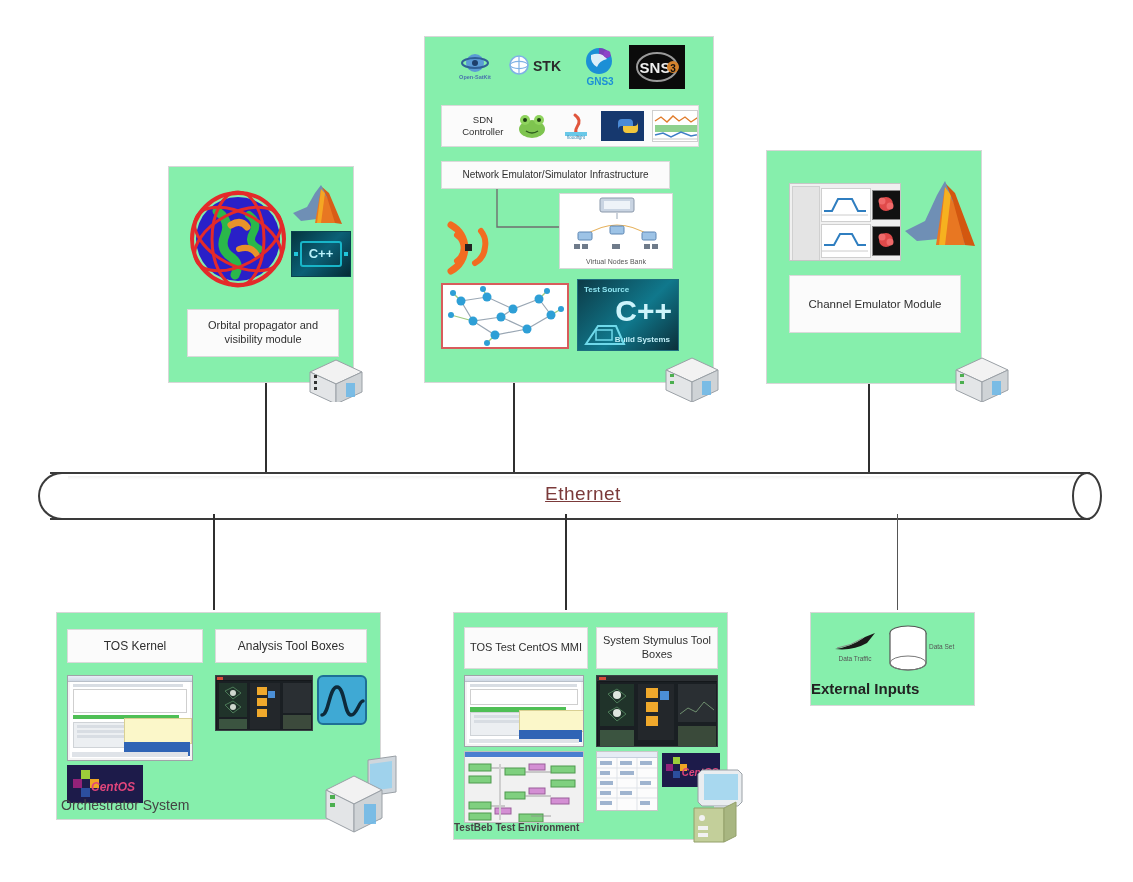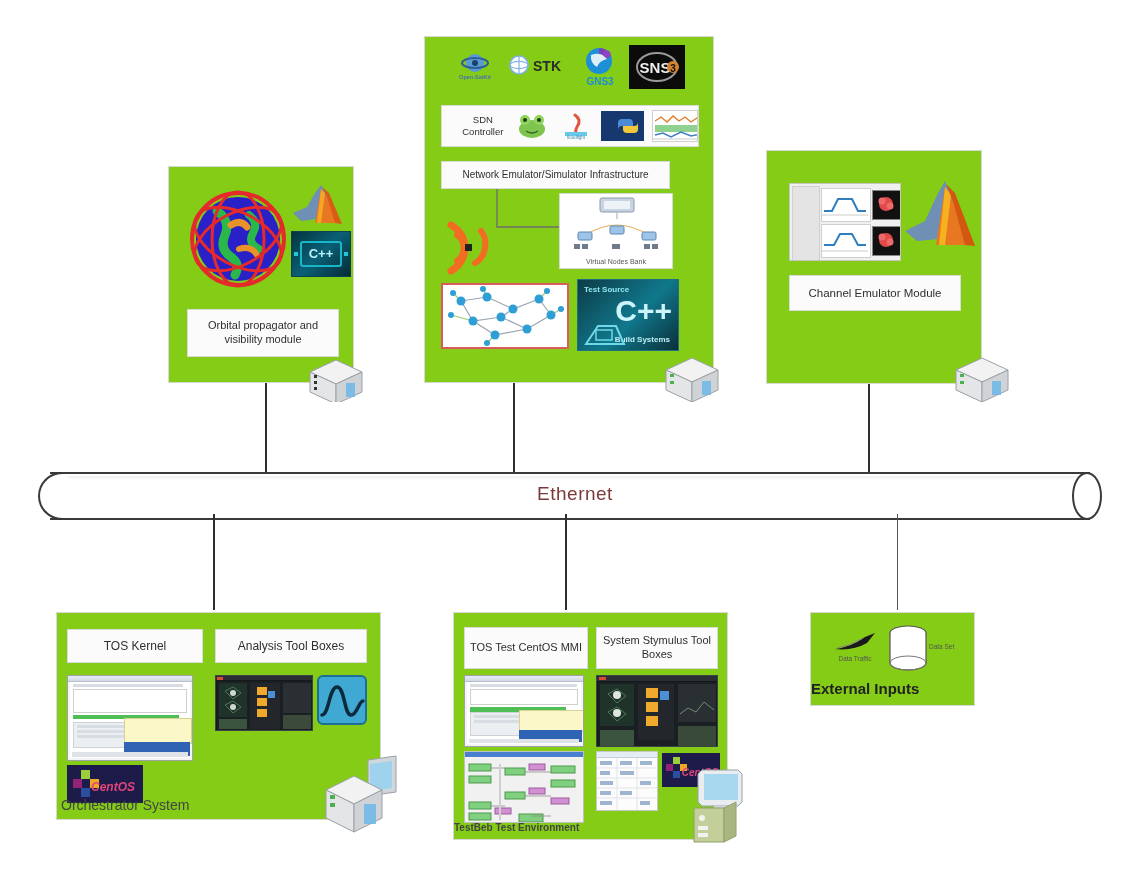--- a/index.html
+++ b/index.html
@@ -1,44 +1,44 @@
 <!DOCTYPE html>
 <html><head>
 <meta charset="utf-8">
 <style>
   html,body{margin:0;padding:0;background:#ffffff;}
   body{width:1133px;height:882px;position:relative;overflow:hidden;
        font-family:"Liberation Sans",sans-serif;color:#2b2b2b;}
   #stage{position:absolute;inset:0;width:1133px;height:882px;}
 
   
-  .panel{position:absolute;background:#84cc16;border:1px solid #d7d7d7;
+  .panel{position:absolute;background:#86efac;border:1px solid #d7d7d7;
          box-sizing:border-box;}
   .labelbox{position:absolute;box-sizing:border-box;border:1px solid #dadada;
             background:#fbfbfb;display:flex;align-items:center;justify-content:center;
             text-align:center;color:#2f2f2f;line-height:1.25;}
   .plainlabel{position:absolute;color:#333;}
 
   
   .vline{position:absolute;width:2px;background:#2f2f2f;}
 
   
   #bus-wrap{position:absolute;left:32px;top:472px;width:1070px;height:44px;}
   #bus-body{position:absolute;left:18px;top:0;width:1040px;height:44px;
             background:#ffffff;border-top:2px solid #3a3a3a;border-bottom:2px solid #3a3a3a;}
   #bus-body:before{content:"";position:absolute;left:0;top:2px;width:100%;height:4px;
             background:linear-gradient(#f0f0f0,#ffffff);}
   #bus-capL{position:absolute;left:6px;top:0;width:28px;height:44px;
             border:2px solid #3a3a3a;border-right:none;border-radius:24px 0 0 24px;
             background:#ffffff;}
   #bus-capR{position:absolute;left:1040px;top:0;width:26px;height:44px;
             border:2px solid #3a3a3a;border-radius:50%;background:#ffffff;}
-  #bus-label{position:absolute;left:8px;top:0;width:1070px;height:44px;
+  #bus-label{position:absolute;left:16px;top:0;width:1070px;height:44px;
              display:flex;align-items:center;justify-content:center;
-             font-size:19px;color:#7b3a3a;letter-spacing:.5px;}
+             font-size:19px;color:#7b3a3a;letter-spacing:.5px;text-decoration:underline;}
 
   
   .thumb{position:absolute;box-sizing:border-box;overflow:hidden;}
   .win{background:#f4f4f4;border:1px solid #9fa3a8;}
   .win .tbar{height:5px;background:linear-gradient(#e8eef6,#cfd8e4);border-bottom:1px solid #b9c0c9;}
   .win .body{position:absolute;inset:6px 2px 2px 2px;background:#fff;}
   .row{height:3px;margin:2px 3px;background:#d8dde3;}
   .row.g{background:#4fbf55;}
 
   .dark{background:#14181b;border:1px solid #3c4347;}
@@ -316,21 +316,21 @@
 
     <div style="position:absolute;left:136px;top:28px;width:74px;height:68px;">
       <svg width="74" height="68" viewBox="0 0 74 68">
         <path d="M2 52 L22 42 L34 16 L42 2 L50 20 L62 56 L70 66 L36 60 L14 62 Z" fill="#6f8fb5"></path>
         <path d="M33 66 L42 8 L52 26 L62 66 Z" fill="#e87722"></path>
         <path d="M42 8 L48 16 L42 66 L36 66 Z" fill="#f6b11f"></path>
         <path d="M43 5 L50 22 L62 66 L72 67 L52 14 Z" fill="#d3570f"></path>
       </svg>
     </div>
 
-    <div class="labelbox" style="left:22px;top:124px;width:172px;height:36px;font-size:11.5px;">
+    <div class="labelbox" style="left:22px;top:124px;width:172px;height:58px;font-size:11.5px;">
       <span>Channel Emulator Module</span>
     </div>
   </div>
 
   <div class="srv" style="left:952px;top:356px;width:58px;height:46px;">
     <svg width="58" height="46" viewBox="0 0 58 46">
       <polygon points="4,14 30,2 56,14 30,26" fill="#f2f2f2" stroke="#9aa0a6"></polygon>
       <polygon points="4,14 4,34 30,46 30,26" fill="#e3e5e7" stroke="#9aa0a6"></polygon>
       <polygon points="56,14 56,34 30,46 30,26" fill="#cfd3d6" stroke="#9aa0a6"></polygon>
       <rect x="8" y="18" width="4" height="3" fill="#4caf50"></rect>

